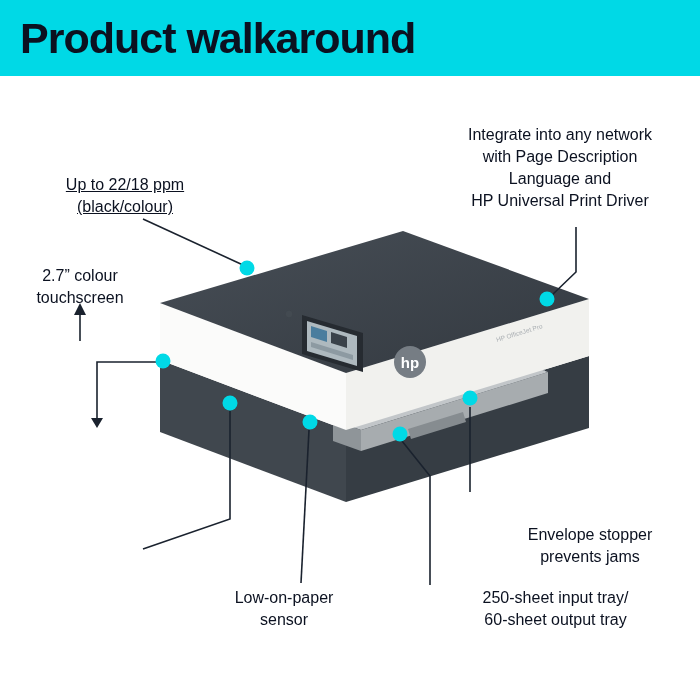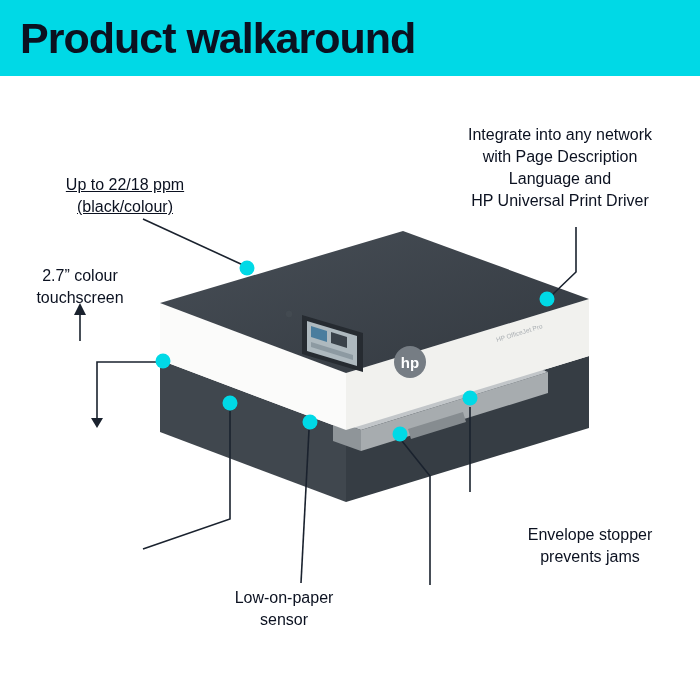--- a/index.html
+++ b/index.html
@@ -145,14 +145,16 @@
   <div class="callout" id="c-network">Integrate into any network
 with Page Description
 Language and
 HP Universal Print Driver</div>
   <div class="callout" id="c-touch">2.7” colour
 touchscreen</div>
   <div class="callout" id="c-envelope">Envelope stopper
 prevents jams</div>
   <div class="callout" id="c-lowpaper">Low-on-paper
 sensor</div>
+  <div class="callout" id="c-tray">250-sheet input tray/
+60-sheet output tray</div>
 
 </div>
 
 </body></html>

